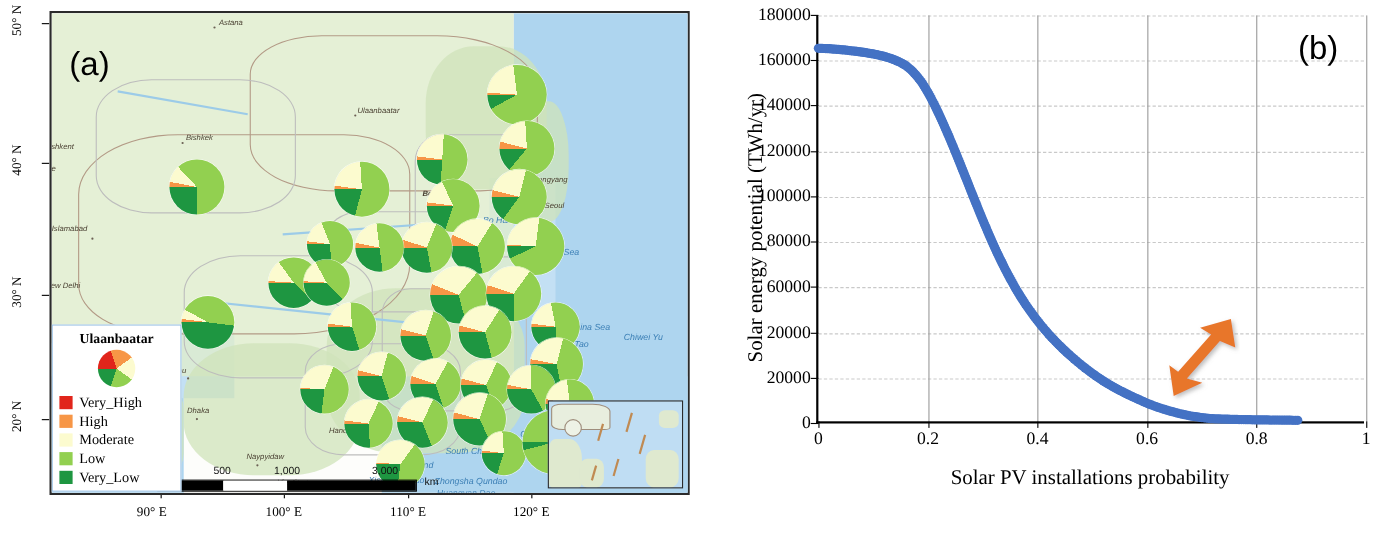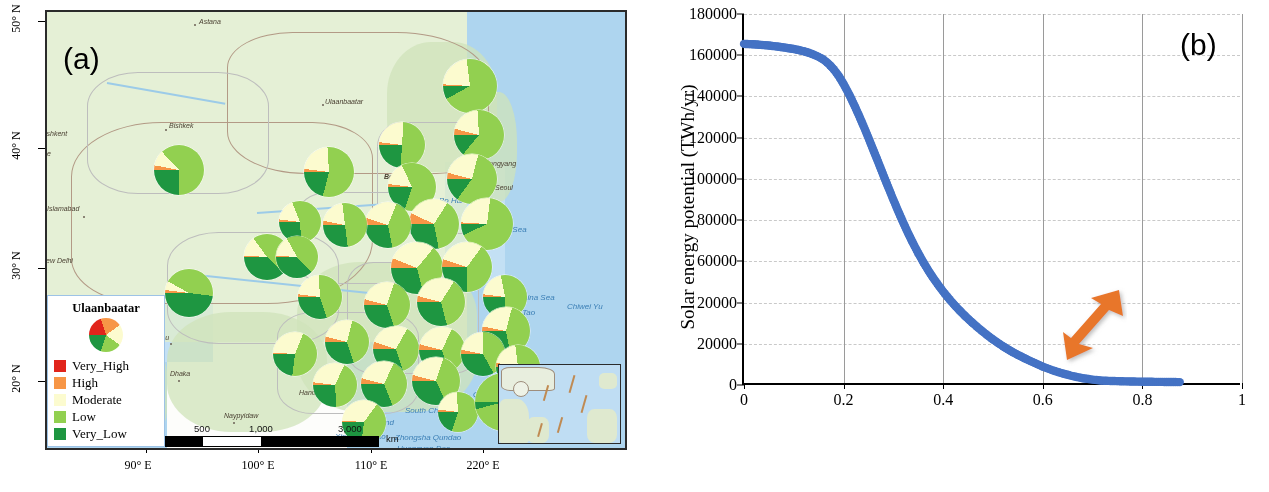--- a/index.html
+++ b/index.html
@@ -114,21 +114,21 @@
     <div class="lat-lab" style="top:371px;">20° N</div>
     <div class="lat-tick" style="top:381px;"></div>
 
     <div class="lon-tick" style="left:146px;"></div>
     <div class="lon-lab" style="left:108px;">90° E</div>
     <div class="lon-tick" style="left:258px;"></div>
     <div class="lon-lab" style="left:228px;">100° E</div>
     <div class="lon-tick" style="left:371px;"></div>
     <div class="lon-lab" style="left:341px;">110° E</div>
     <div class="lon-tick" style="left:483px;"></div>
-    <div class="lon-lab" style="left:453px;">220° E</div>
+    <div class="lon-lab" style="left:453px;">120° E</div>
 
     <div id="map-frame">
       <div class="mapbg"></div>
 
       <div class="sea" style="left:420px;top:0px;width:160px;height:436px;"></div>
       <div class="sea" style="left:300px;top:330px;width:290px;height:110px;"></div>
       <div class="sea2" style="left:398px;top:150px;width:60px;height:120px;"></div>
       <div class="sea" style="left:0px;top:300px;width:120px;height:140px;"></div>
       <div class="sea2" style="left:96px;top:290px;width:70px;height:60px;"></div>
 
@@ -656,20 +656,21 @@
           <circle cx="420.50" cy="367.93" r="4.2" fill="#4472C4"></circle>
           <circle cx="422.68" cy="367.96" r="4.2" fill="#4472C4"></circle>
           <circle cx="424.86" cy="367.99" r="4.2" fill="#4472C4"></circle>
           <circle cx="427.03" cy="368.01" r="4.2" fill="#4472C4"></circle>
           <circle cx="429.21" cy="368.04" r="4.2" fill="#4472C4"></circle>
           <circle cx="431.39" cy="368.06" r="4.2" fill="#4472C4"></circle>
           <circle cx="433.57" cy="368.09" r="4.2" fill="#4472C4"></circle>
           <circle cx="435.75" cy="368.11" r="4.2" fill="#4472C4"></circle>
         </svg>
     </div>
+    <div id="xlab">Solar PV installations probability</div>
     <svg id="arrow" viewBox="0 0 78 80">
       <defs>
         <filter id="sh" x="-30%" y="-30%" width="180%" height="180%">
           <feDropShadow dx="2" dy="2" stdDeviation="2" flood-color="#888" flood-opacity=".55"></feDropShadow>
         </filter>
       </defs>
       <path d="M70 4 L74 30 L60 24 L30 58 L44 62 L18 74 L14 46 L22 52 L52 18 L42 12 Z" fill="#E8762C" filter="url(#sh)"></path>
     </svg>
     <div id="blabel">(b)</div>
   </div>

